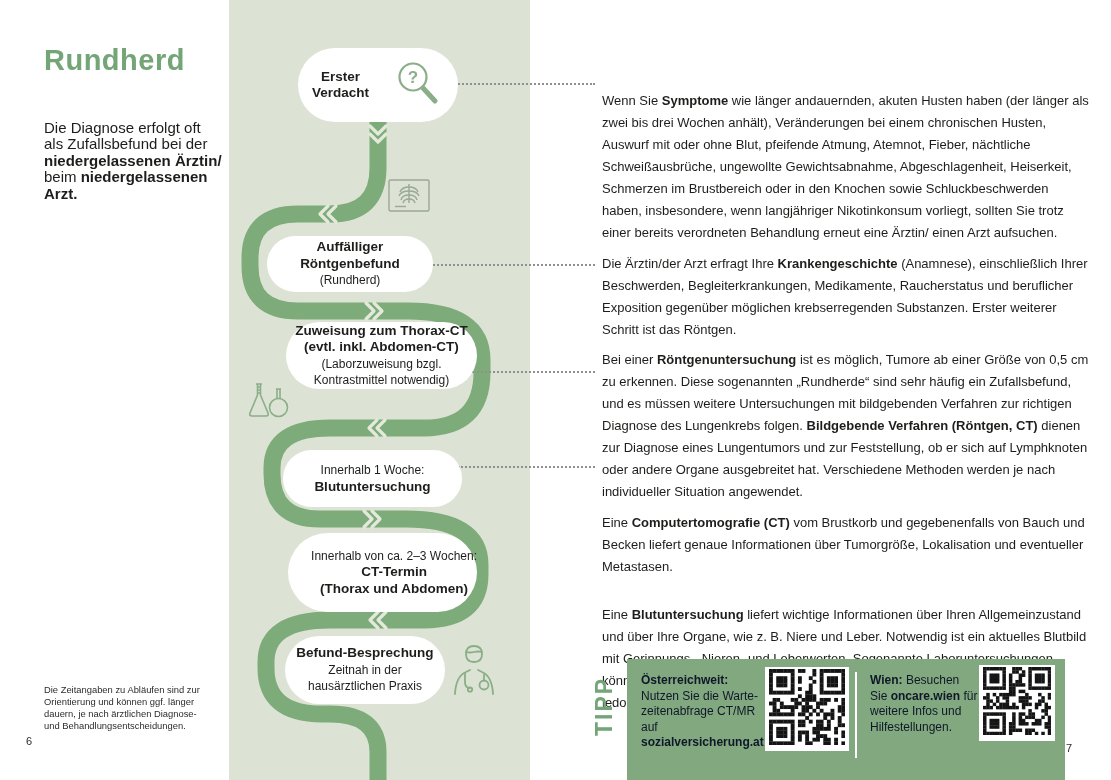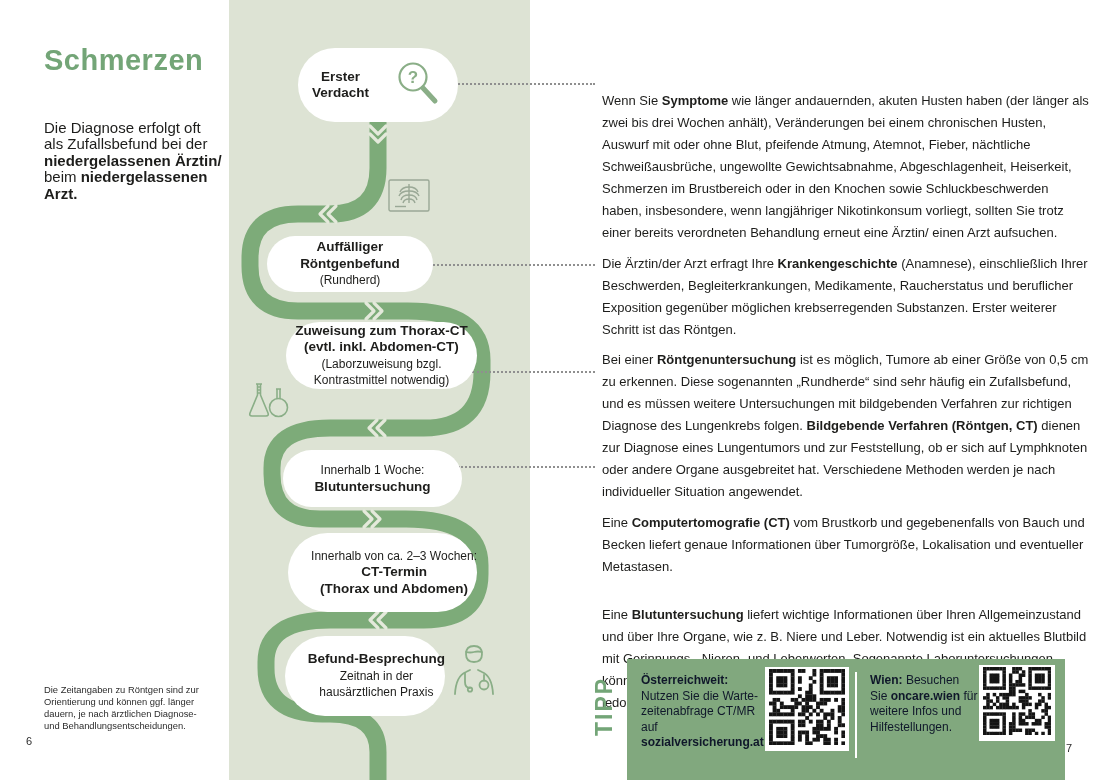--- a/index.html
+++ b/index.html
@@ -97,21 +97,21 @@
 </div>
 
 <div class="abs pill" style="left:283px;top:450px;width:179px;height:57px;">
   <span><span class="sm">Innerhalb 1 Woche:</span><br><span class="b">Blutuntersuchung</span></span>
 </div>
 
 <div class="abs pill" style="left:288px;top:533px;width:189px;height:79px;align-items:flex-end;">
   <span><span class="sm">Innerhalb von ca. 2–3 Wochen:</span><br><span class="b">CT-Termin</span><br><span class="b">(Thorax und Abdomen)</span></span>
 </div>
 
-<div class="abs pill" style="left:285px;top:636px;width:160px;height:80px;align-items:flex-end;">
+<div class="abs pill" style="left:285px;top:636px;width:160px;height:68px;">
   <span><span class="b">Befund-Besprechung</span><br><span class="sm">Zeitnah in der</span><br><span class="sm">hausärztlichen Praxis</span></span>
 </div>
 
 <svg class="abs icon-svg" style="left:388px;top:179px;" width="42" height="34" viewBox="0 0 42 34">
   <g stroke="#9aa896" fill="none" stroke-width="1.4">
     <rect x="1" y="1" width="40" height="31" rx="1.5"></rect>
     <path d="M21 5 L21 24"></path>
     <path d="M21 8 Q14 8 12 13 M21 8 Q28 8 30 13"></path>
     <path d="M21 12 Q13 12 11 17 M21 12 Q29 12 31 17"></path>
     <path d="M21 16 Q14 16 13 21 M21 16 Q28 16 29 21"></path>
@@ -135,27 +135,27 @@
     <path d="M15 8 Q19 9 23 8 Q27 7 31 8"></path>
     <path d="M4 50 Q5 32 15 28 L19 26"></path>
     <path d="M42 50 Q41 32 31 28 L27 26"></path>
     <path d="M14 29 L14 38 Q14 44 19 44"></path>
     <circle cx="19" cy="45.5" r="2.2"></circle>
     <circle cx="33" cy="41" r="4.5"></circle>
     <path d="M33 36.5 L33 31"></path>
   </g>
 </svg>
 
-<h1 class="abs title" style="left:44px;top:44px;">Schmerzen</h1>
+<h1 class="abs title" style="left:44px;top:44px;">Rundherd</h1>
 <div class="abs intro pre" style="left:44px;top:120px;"><span>Die Diagnose erfolgt oft
 als Zufallsbefund bei der
 </span><span class="b">niedergelassenen Ärztin/</span><span>
 beim </span><span class="b">niedergelassenen
 Arzt.</span></div>
-<div class="abs footnote pre" style="left:44px;top:684px;">Die Zeitangaben zu Röntgen sind zur
+<div class="abs footnote pre" style="left:44px;top:684px;">Die Zeitangaben zu Abläufen sind zur
 Orientierung und können ggf. länger
 dauern, je nach ärztlichen Diagnose-
 und Behandlungsentscheidungen.</div>
 <div class="abs pagenum" style="left:26px;top:735px;">6</div>
 <div class="abs pagenum" style="left:1066px;top:742px;">7</div>
 
 <div class="abs maincol">
   <p><span>Wenn Sie </span><span class="b">Symptome</span><span> wie länger andauernden, akuten Husten haben (der länger als zwei bis drei Wochen anhält), Veränderungen bei einem chronischen Husten, Auswurf mit oder ohne Blut, pfeifende Atmung, Atemnot, Fieber, nächtliche Schweißausbrüche, ungewollte Gewichtsabnahme, Abgeschlagenheit, Heiserkeit, Schmerzen im Brustbereich oder in den Knochen sowie Schluckbeschwerden haben, insbesondere, wenn langjähriger Nikotinkonsum vorliegt, sollten Sie trotz einer bereits verordneten Behandlung erneut eine Ärztin/ einen Arzt aufsuchen.</span></p>
   <p><span>Die Ärztin/der Arzt erfragt Ihre </span><span class="b">Krankengeschichte</span><span> (Anamnese), einschließlich Ihrer Beschwerden, Begleiterkrankungen, Medikamente, Raucherstatus und beruflicher Exposition gegenüber möglichen krebserregenden Substanzen. Erster weiterer Schritt ist das Röntgen.</span></p>
   <p><span>Bei einer </span><span class="b">Röntgenuntersuchung</span><span> ist es möglich, Tumore ab einer Größe von 0,5 cm zu erkennen. Diese sogenannten „Rundherde“ sind sehr häufig ein Zufallsbefund, und es müssen weitere Untersuchungen mit bildgebenden Verfahren zur richtigen Diagnose des Lungenkrebs folgen. </span><span class="b">Bildgebende Verfahren (Röntgen, CT)</span><span> dienen zur Diagnose eines Lungentumors und zur Feststellung, ob er sich auf Lymphknoten oder andere Organe ausgebreitet hat. Verschiedene Methoden werden je nach individueller Situation angewendet.</span></p>

